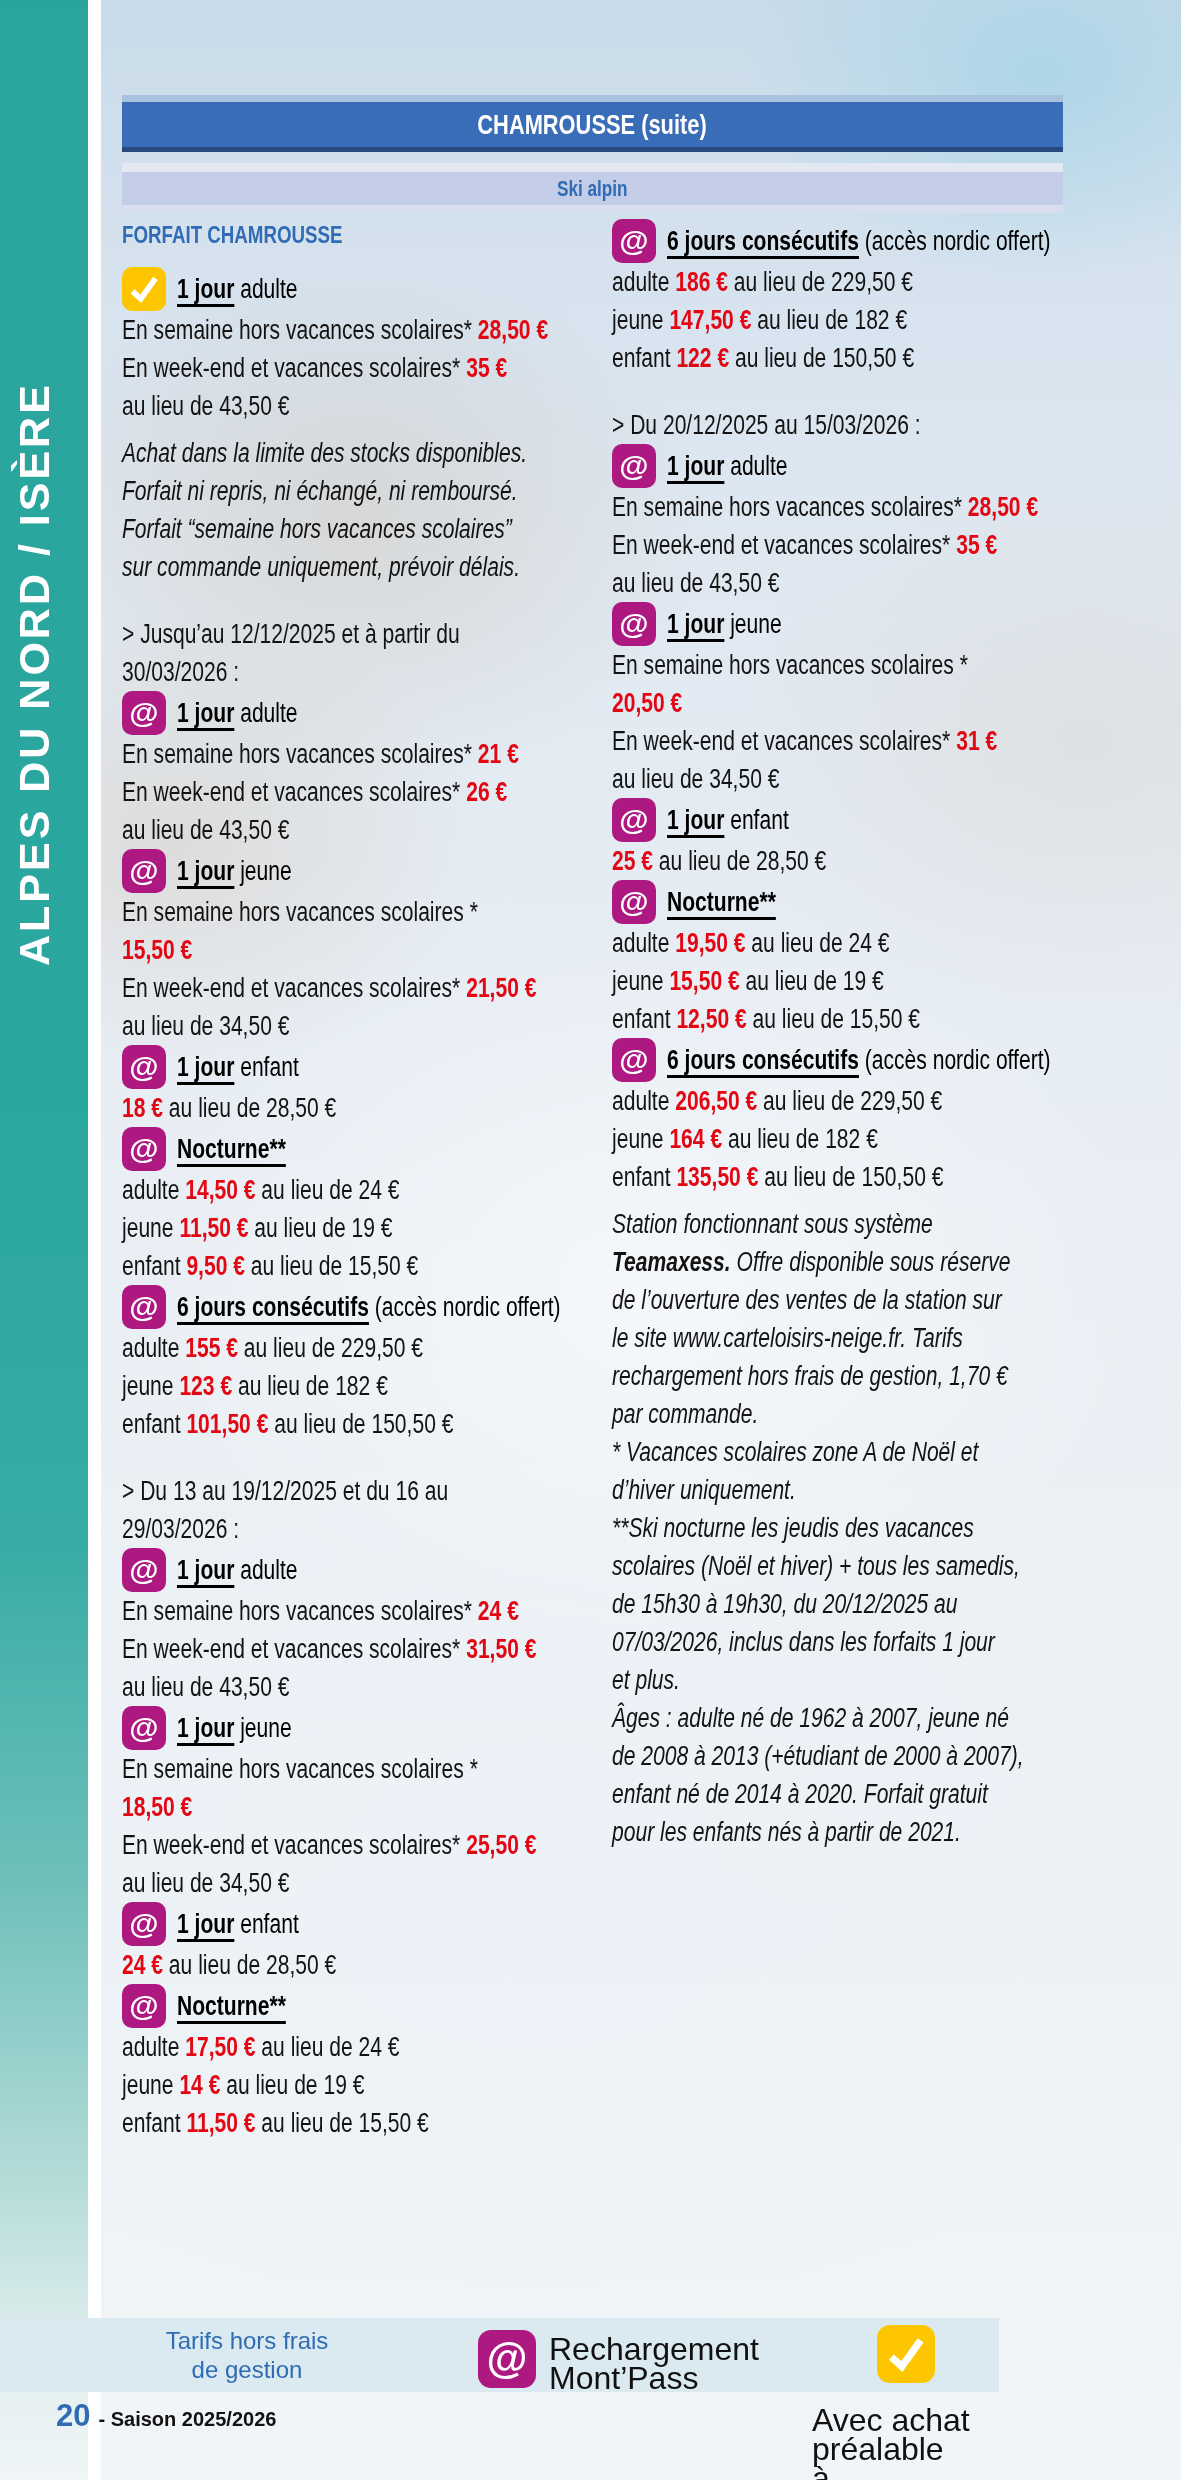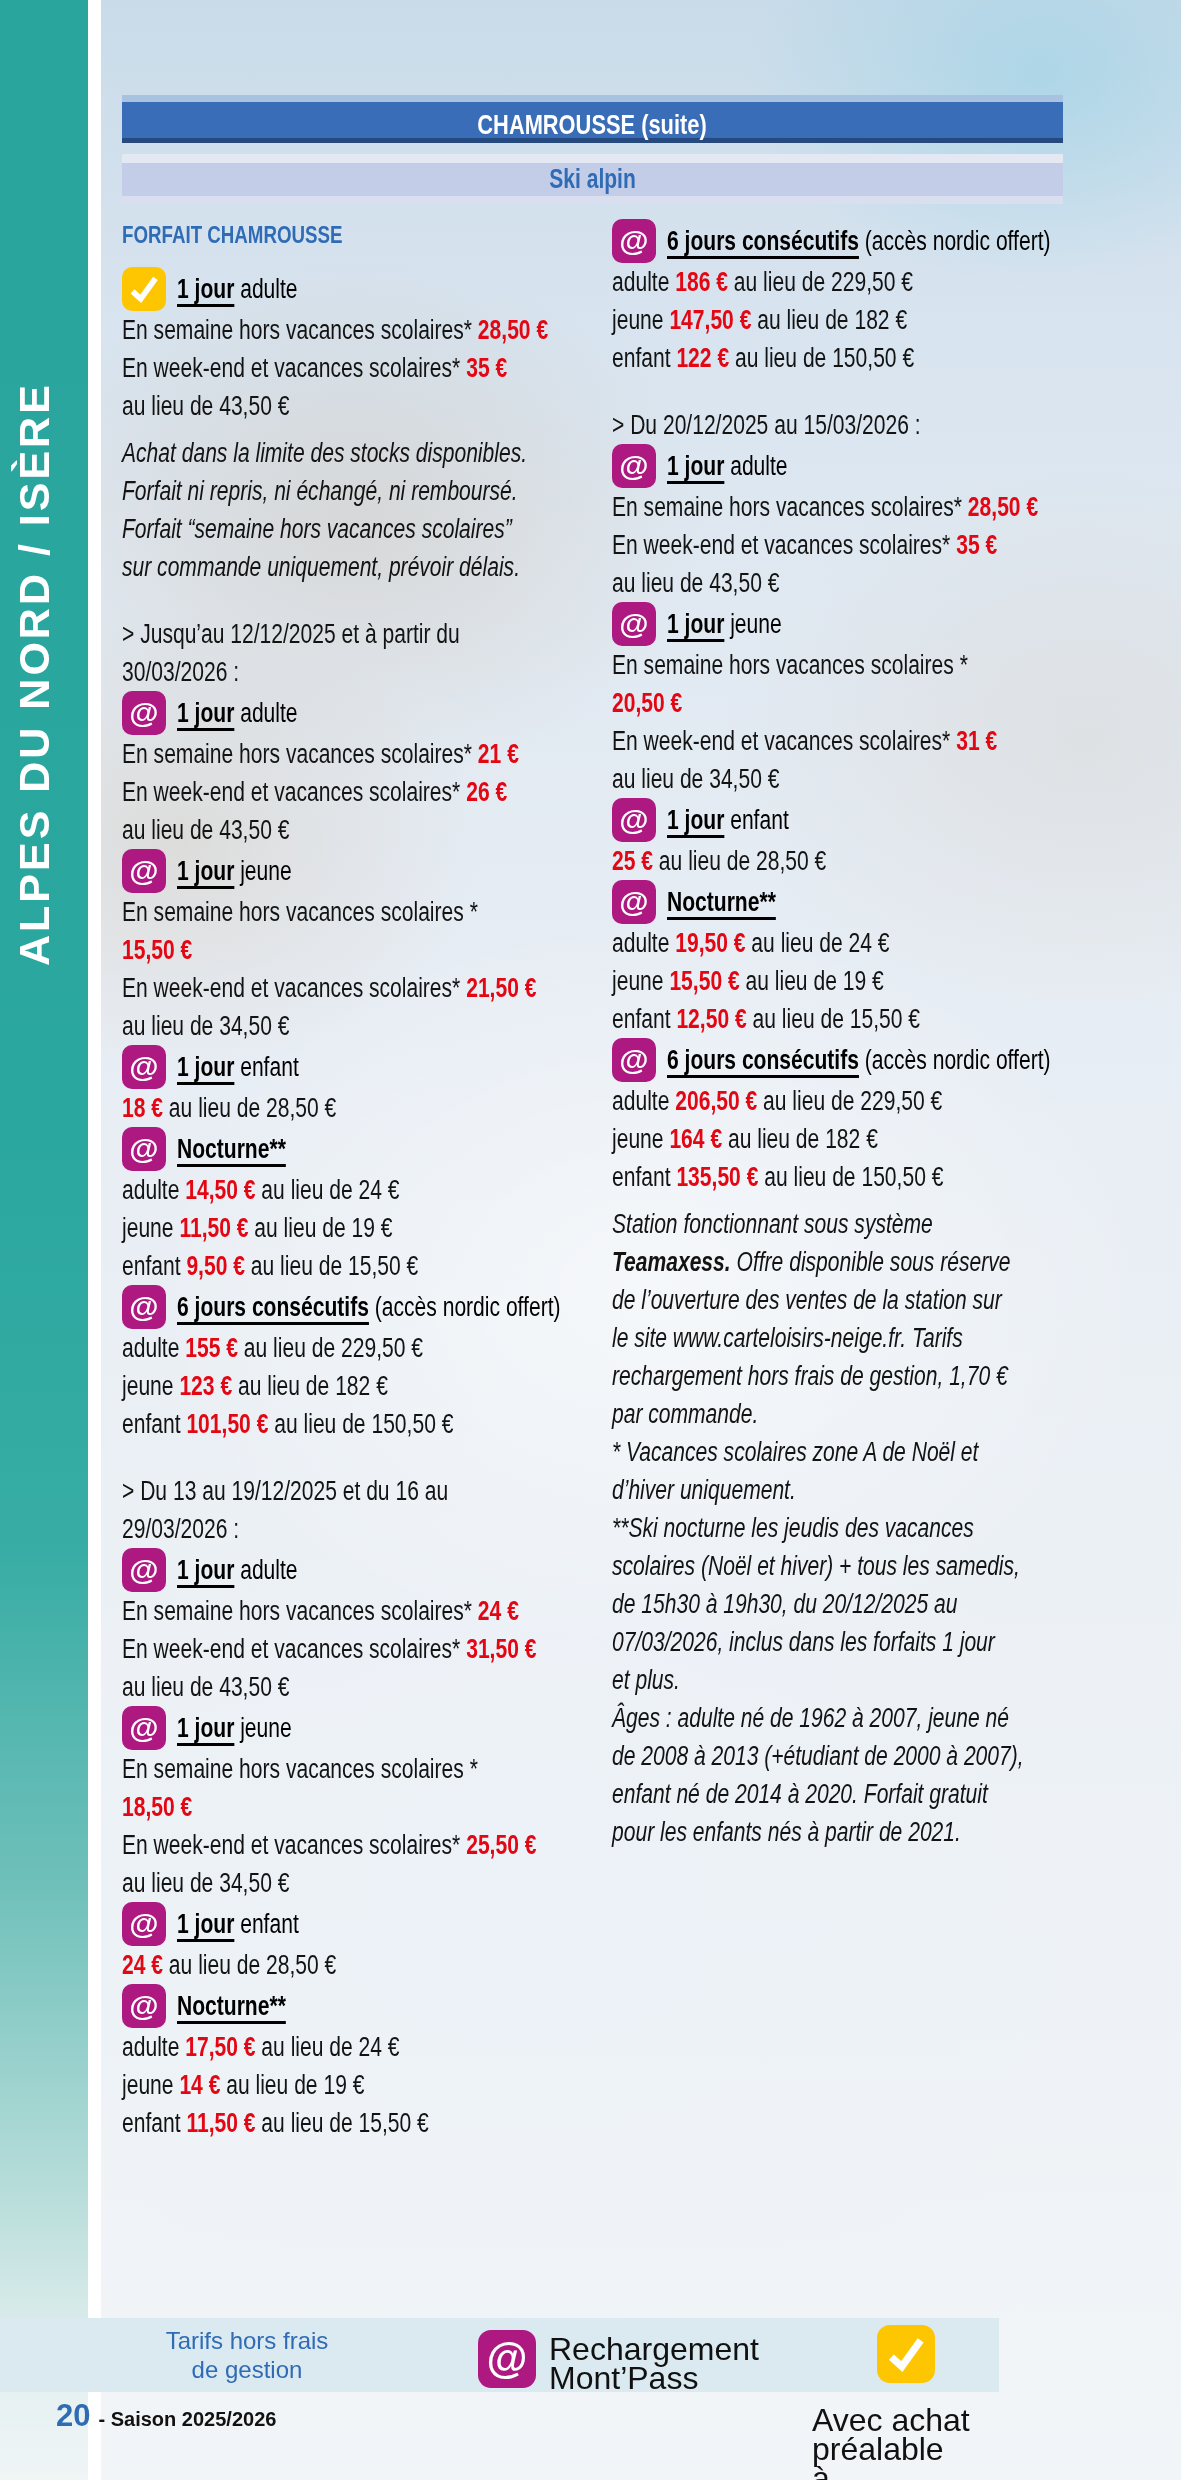--- a/index.html
+++ b/index.html
@@ -16,25 +16,25 @@
       linear-gradient(180deg,#c9dbe9 0%,#d5e2ee 10%,#dfe8f1 22%,#e7edf4 40%,#ebf0f5 60%,#eef2f6 80%,#f2f5f8 100%);
   }
   .sidebar{position:absolute;left:0;top:0;width:88px;height:2480px;z-index:3;
     background:linear-gradient(180deg,#29a59d 0%,#2aa79f 45%,#36aca4 62%,#6fc0ba 76%,#b5dcd9 88%,#e2efef 95%,#f0f5f6 100%);}
   .vtext{position:absolute;left:10px;top:34px;height:932px;writing-mode:vertical-rl;transform:rotate(180deg);
     font-size:43px;font-weight:bold;color:#ffffff;letter-spacing:3px;white-space:nowrap;}
   .sidebar-gap{position:absolute;left:88px;top:0;width:13px;height:2480px;background:#ffffff;z-index:2;}
 
   .bars{position:absolute;left:122px;top:95px;width:941px;z-index:4;}
   .s1{height:7px;background:#a9c2df;}
-  .bar-main{height:36px;background:#3a6db7;color:#fff;font-weight:bold;font-size:28px;text-align:center;line-height:45px;}
+  .bar-main{height:45px;background:#3a6db7;color:#fff;font-weight:bold;font-size:28px;text-align:center;line-height:45px;}
   .s2{height:5px;background:#26497e;}
   .hgap{height:11px;}
   .s3{height:9px;background:#e4e8f3;}
-  .bar-sub{height:33px;background:#c4cde8;color:#2f6cb5;font-weight:bold;font-size:27px;text-align:center;line-height:33px;}
+  .bar-sub{height:33px;background:#c4cde8;color:#2f6cb5;font-weight:bold;font-size:22px;text-align:center;line-height:33px;}
   .s4{height:8px;background:#d9dfee;}
 
   .col{position:absolute;top:219px;z-index:4;}
   .left{left:122px;width:478px;}
   .right{left:612px;width:460px;}
   .heading{margin:0 0 16px 0;font-size:24px;font-weight:bold;color:#2f6cb5;line-height:32px;}
   .line{font-size:27px;line-height:38px;color:#131313;}
   .scale{display:inline-block;transform:scaleX(0.78);transform-origin:0 50%;white-space:nowrap;}
   .c{transform-origin:50% 50%;}
   .red{color:#e30613;font-weight:bold;}

